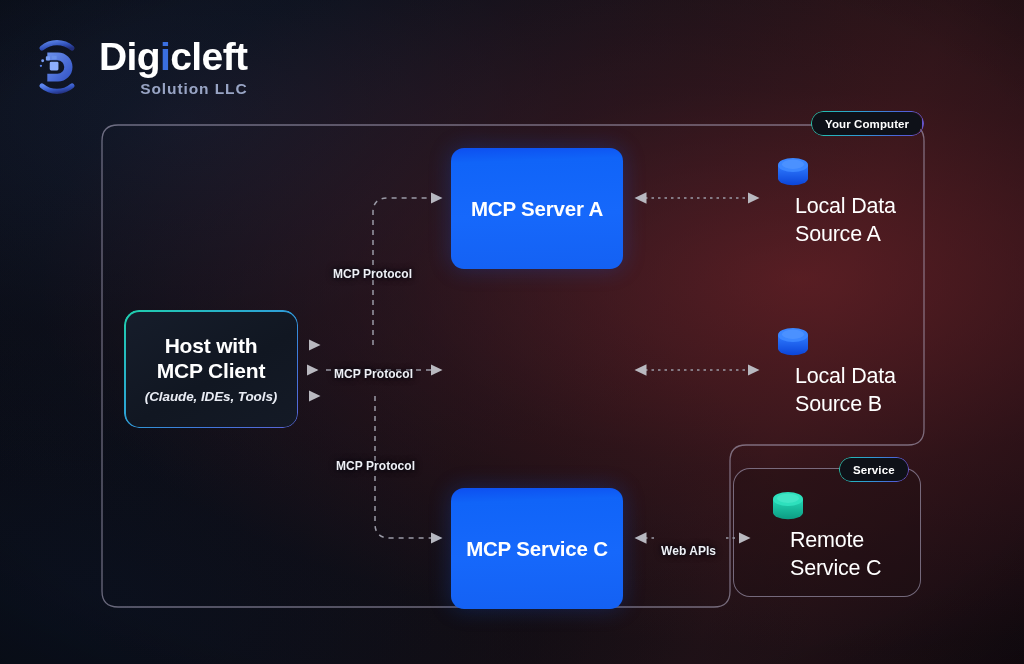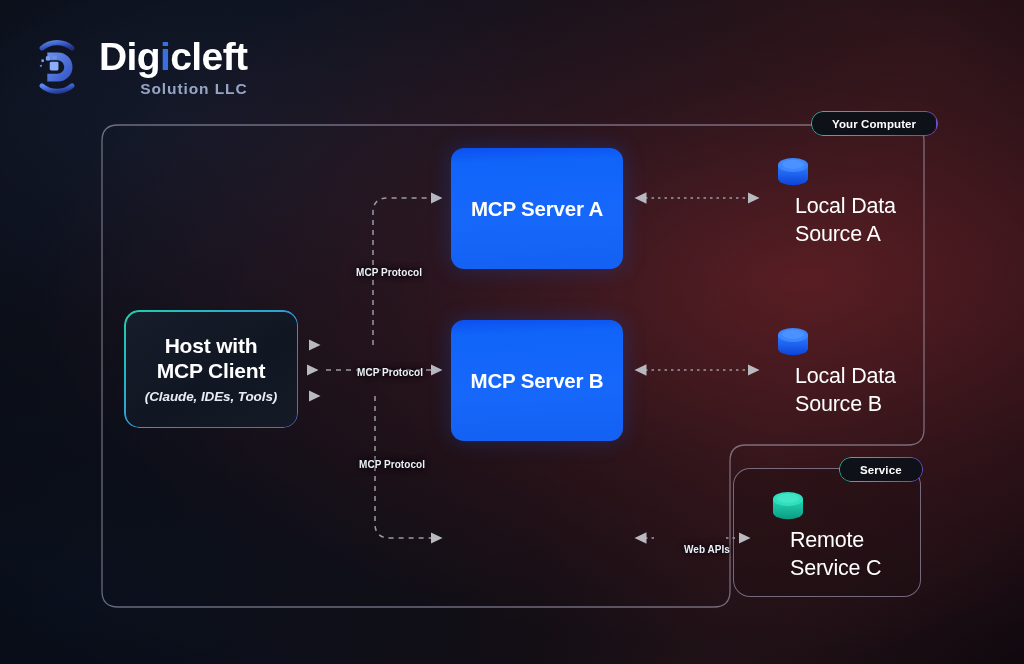--- a/index.html
+++ b/index.html
@@ -73,21 +73,21 @@
     left: 101px;
     top: 124px;
     width: 824px;
     height: 484px;
   }
   #computer-container .frame-svg { position: absolute; inset: 0; overflow: visible; }
 
   .zone-badge {
     position: absolute;
     height: 23px;
-    padding: 0 20px;
+    padding: 0 13px;
     border-radius: 12px;
     display: flex;
     align-items: center;
     justify-content: center;
     font-size: 11.5px;
     font-weight: 700;
     color: #ffffff;
     letter-spacing: 0.1px;
     white-space: nowrap;
     background: #0e1118;
@@ -209,28 +209,27 @@
     position: absolute;
     inset: 0;
     width: 1024px;
     height: 664px;
     pointer-events: none;
     z-index: 4;
   }
 
   .conn-label {
     position: absolute;
-    font-size: 10px;
+    font-size: 12px;
     font-weight: 700;
     color: #eef0f6;
     white-space: nowrap;
     letter-spacing: 0.05px;
     z-index: 7;
     text-shadow: 0 0 7px rgba(8,10,18,0.95), 0 0 3px rgba(8,10,18,0.9);
-    margin-left: 23px;
   }
   #lbl-proto-1 { left: 333px; top: 267px; }
   #lbl-proto-2 { left: 334px; top: 367px; }
   #lbl-proto-3 { left: 336px; top: 459px; }
   #lbl-webapis { left: 661px; top: 544px; }
 </style>
 </head>
 <body>
 
 <div id="stage">
@@ -322,22 +321,22 @@
     <div class="host-title">
       <span>Host with</span><br>
       <span>MCP Client</span>
     </div>
     <div class="host-sub">(Claude, IDEs, Tools)</div>
   </div>
 
   <div class="node server-box" id="server-a">
     <span class="server-label">MCP Server A</span>
   </div>
-  <div class="node server-box" id="server-b">
-    <span class="server-label">MCP Server B</span>
+  <div class="node server-box" id="service-c">
+    <span class="server-label">MCP Service C</span>
   </div>
 
   <div class="node datasource" id="ds-a">
     <svg class="ds-icon" viewBox="0 0 40 34">
       <defs>
         <linearGradient id="dbBlueA" x1="0" y1="0" x2="0" y2="1">
           <stop offset="0%" stop-color="#2f7bff"></stop>
           <stop offset="100%" stop-color="#0b44d8"></stop>
         </linearGradient>
       </defs>

